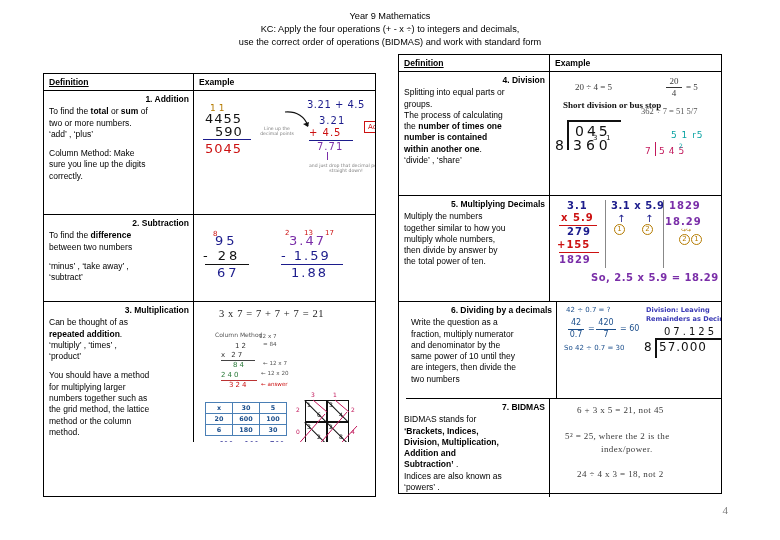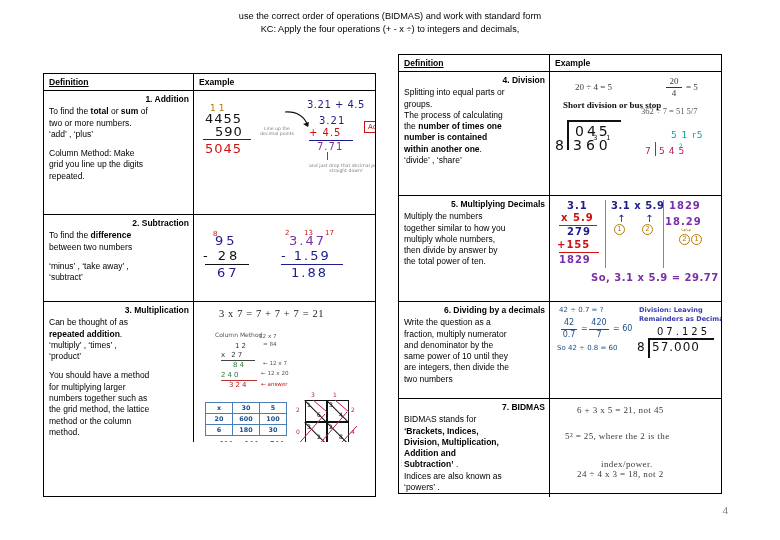--- a/index.html
+++ b/index.html
@@ -84,41 +84,42 @@
      font-family:"Liberation Serif",serif;}
 
   .arrow{position:absolute;}
 </style>
 </head>
 <body>
 
 <div class="page">
 
   <div class="title-block">
+    <div>Year 9 Mathematics</div>
+    <div>KC: Apply the four operations (+ - x ÷) to integers and decimals,</div>
     <div>use the correct order of operations (BIDMAS) and work with standard form</div>
-    <div>KC: Apply the four operations (+ - x ÷) to integers and decimals,</div>
   </div>
 
   <div class="tbl" id="tbl-left">
 
     <div class="hdr">
       <div class="c c1">Definition</div>
       <div class="c c2">Example</div>
     </div>
 
     <div class="row" style="height:124px;">
       <div class="cell-def">
         <span class="ttl">1.  Addition</span>
         <p>To find the <b>total</b> or <b>sum</b> of</p>
         <p>two or more numbers.</p>
         <p> ‘add’ ,  ‘plus’</p>
         <div class="gap"></div>
         <p>Column Method:  Make</p>
-        <p>grid you line up the digits</p>
-        <p>repeated.</p>
+        <p>sure you line up the digits</p>
+        <p>correctly.</p>
       </div>
       <div class="cell-ex">
         <div class="art">
           <div class="hw orange" style="left:13px;top:10px;font-size:9px;letter-spacing:3px;">11</div>
           <div class="hw" style="left:8px;top:18px;font-size:13px;letter-spacing:1px;color:#111;">4455</div>
           <div class="hw" style="left:18px;top:31px;font-size:13px;letter-spacing:1px;color:#111;">590</div>
           <div class="hline" style="left:6px;top:46px;width:48px;background:#1c1c8c;"></div>
           <div class="hw red" style="left:8px;top:48px;font-size:13px;letter-spacing:1px;">5045</div>
 
           <div class="hw tiny grey" style="left:58px;top:33px;width:44px;white-space:normal;text-align:center;">Line up the decimal points</div>
@@ -343,47 +344,47 @@
           <div class="hw" style="left:89px;top:26px;font-size:7px;color:#b57b00;border:1px solid #b57b00;border-radius:50%;width:9px;height:9px;text-align:center;line-height:9px;">2</div>
 
           <div class="vline" style="left:110px;top:2px;height:68px;background:#888;"></div>
 
           <div class="hw purple bold" style="left:116px;top:2px;font-size:10px;letter-spacing:1px;">1829</div>
           <div class="hw purple bold" style="left:112px;top:18px;font-size:10px;letter-spacing:1px;">18.29</div>
           <div class="hw" style="left:128px;top:28px;font-size:6px;color:#b57b00;">↪↪</div>
           <div class="hw" style="left:126px;top:36px;font-size:7px;color:#b57b00;border:1px solid #b57b00;border-radius:50%;width:9px;height:9px;text-align:center;line-height:9px;">2</div>
           <div class="hw" style="left:138px;top:36px;font-size:7px;color:#b57b00;border:1px solid #b57b00;border-radius:50%;width:9px;height:9px;text-align:center;line-height:9px;">1</div>
 
-          <div class="hw purple bold" style="left:38px;top:74px;font-size:10px;letter-spacing:.5px;">So, 3.1 x 5.9 = 29.77</div>
-        </div>
-      </div>
-    </div>
-
-    <div class="row" style="height:97px;">
+          <div class="hw purple bold" style="left:38px;top:74px;font-size:10px;letter-spacing:.5px;">So, 2.5 x 5.9 = 18.29</div>
+        </div>
+      </div>
+    </div>
+
+    <div class="row" style="height:97px;margin-left:7px;">
       <div class="cell-def">
         <span class="ttl">6. Dividing by a decimals</span>
         <p>Write the question as a</p>
         <p>fraction, multiply numerator</p>
         <p>and denominator by the</p>
         <p>same power of 10 until they</p>
         <p>are integers, then divide the</p>
         <p>two numbers</p>
       </div>
       <div class="cell-ex">
         <div class="art">
           <div class="hw" style="left:6px;top:2px;font-size:7px;color:#1c4f8c;">42 ÷ 0.7 = ?</div>
           <div class="hw" style="left:8px;top:14px;font-size:8px;color:#1c4f8c;text-align:center;width:16px;">42</div>
           <div class="hline" style="left:8px;top:25px;width:16px;background:#1c4f8c;"></div>
           <div class="hw" style="left:6px;top:26px;font-size:8px;color:#1c4f8c;text-align:center;width:20px;">0.7</div>
           <div class="hw" style="left:28px;top:20px;font-size:8px;color:#1c4f8c;">=</div>
           <div class="hw" style="left:36px;top:14px;font-size:8px;color:#1c4f8c;text-align:center;width:20px;">420</div>
           <div class="hline" style="left:36px;top:25px;width:20px;background:#1c4f8c;"></div>
           <div class="hw" style="left:36px;top:26px;font-size:8px;color:#1c4f8c;text-align:center;width:20px;">7</div>
           <div class="hw" style="left:60px;top:20px;font-size:8px;color:#1c4f8c;">= 60</div>
-          <div class="hw" style="left:4px;top:40px;font-size:7px;color:#1c4f8c;">So 42 ÷ 0.8 = 60</div>
+          <div class="hw" style="left:4px;top:40px;font-size:7px;color:#1c4f8c;">So 42 ÷ 0.7 = 30</div>
 
           <div class="hw" style="left:86px;top:2px;font-size:6.6px;color:#3a3ab5;font-weight:bold;">Division: Leaving</div>
           <div class="hw" style="left:86px;top:11px;font-size:6.6px;color:#3a3ab5;font-weight:bold;">Remainders as Decimals</div>
 
           <div class="hw" style="left:104px;top:22px;font-size:10px;letter-spacing:3px;color:#111;">07.125</div>
           <div class="hw" style="left:84px;top:36px;font-size:12px;color:#111;">8</div>
           <div class="hline" style="left:95px;top:34px;width:66px;background:#111;height:1.5px;"></div>
           <div class="vline" style="left:95px;top:34px;height:20px;background:#111;width:1.5px;"></div>
           <div class="hw" style="left:99px;top:36px;font-size:12px;letter-spacing:1px;color:#111;">57.000</div>
         </div>
@@ -398,21 +399,21 @@
         <p><b>Division, Multiplication,</b></p>
         <p><b>Addition and</b></p>
         <p><b>Subtraction’</b> .</p>
         <p>Indices are also known as</p>
         <p> ‘powers’ .</p>
       </div>
       <div class="cell-ex">
         <div class="art">
           <div class="hw printed" style="left:24px;top:4px;font-size:9px;letter-spacing:.4px;">6 + 3 x 5 = 21, not 45</div>
           <div class="hw printed" style="left:12px;top:30px;font-size:9px;letter-spacing:.4px;">5² = 25, where the 2 is the</div>
-          <div class="hw printed" style="left:48px;top:58px;font-size:9px;letter-spacing:.4px;">index/power.</div>
+          <div class="hw printed" style="left:48px;top:43px;font-size:9px;letter-spacing:.4px;">index/power.</div>
           <div class="hw printed" style="left:24px;top:68px;font-size:9px;letter-spacing:.4px;">24 ÷ 4 x 3 = 18, not 2</div>
         </div>
       </div>
     </div>
   </div>
 
   <div class="pageno">4</div>
 
 </div>
 

